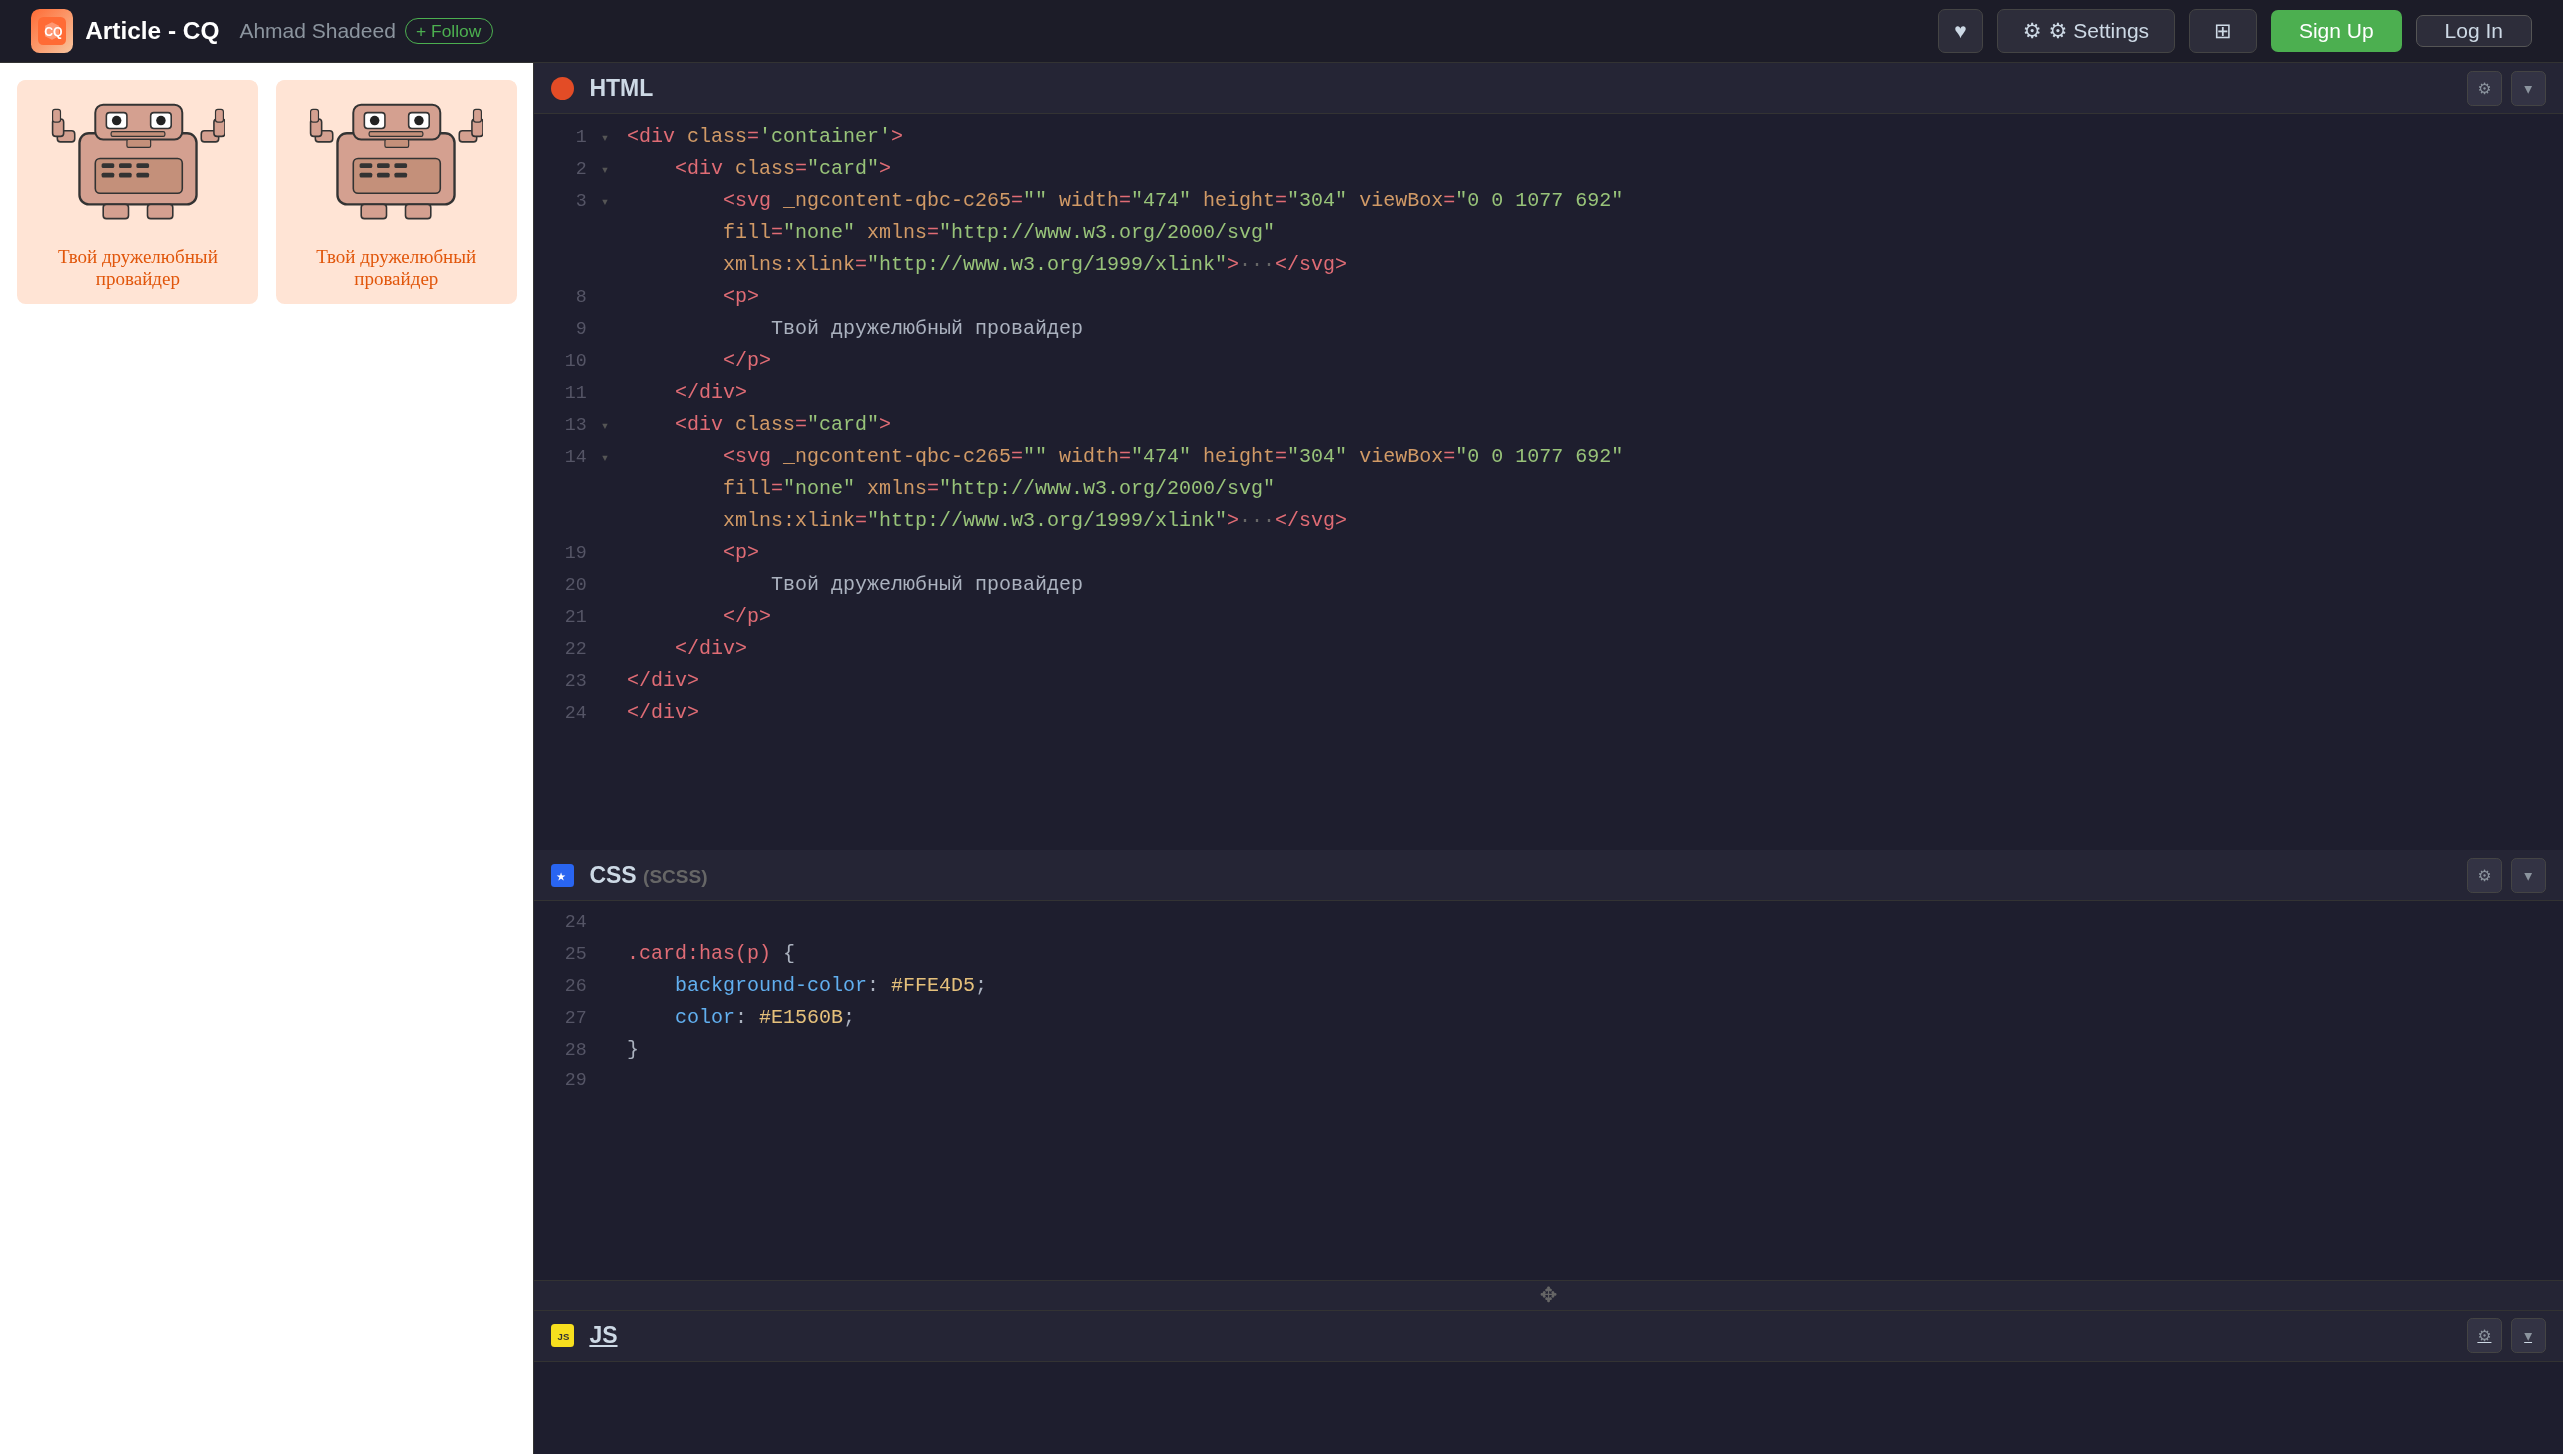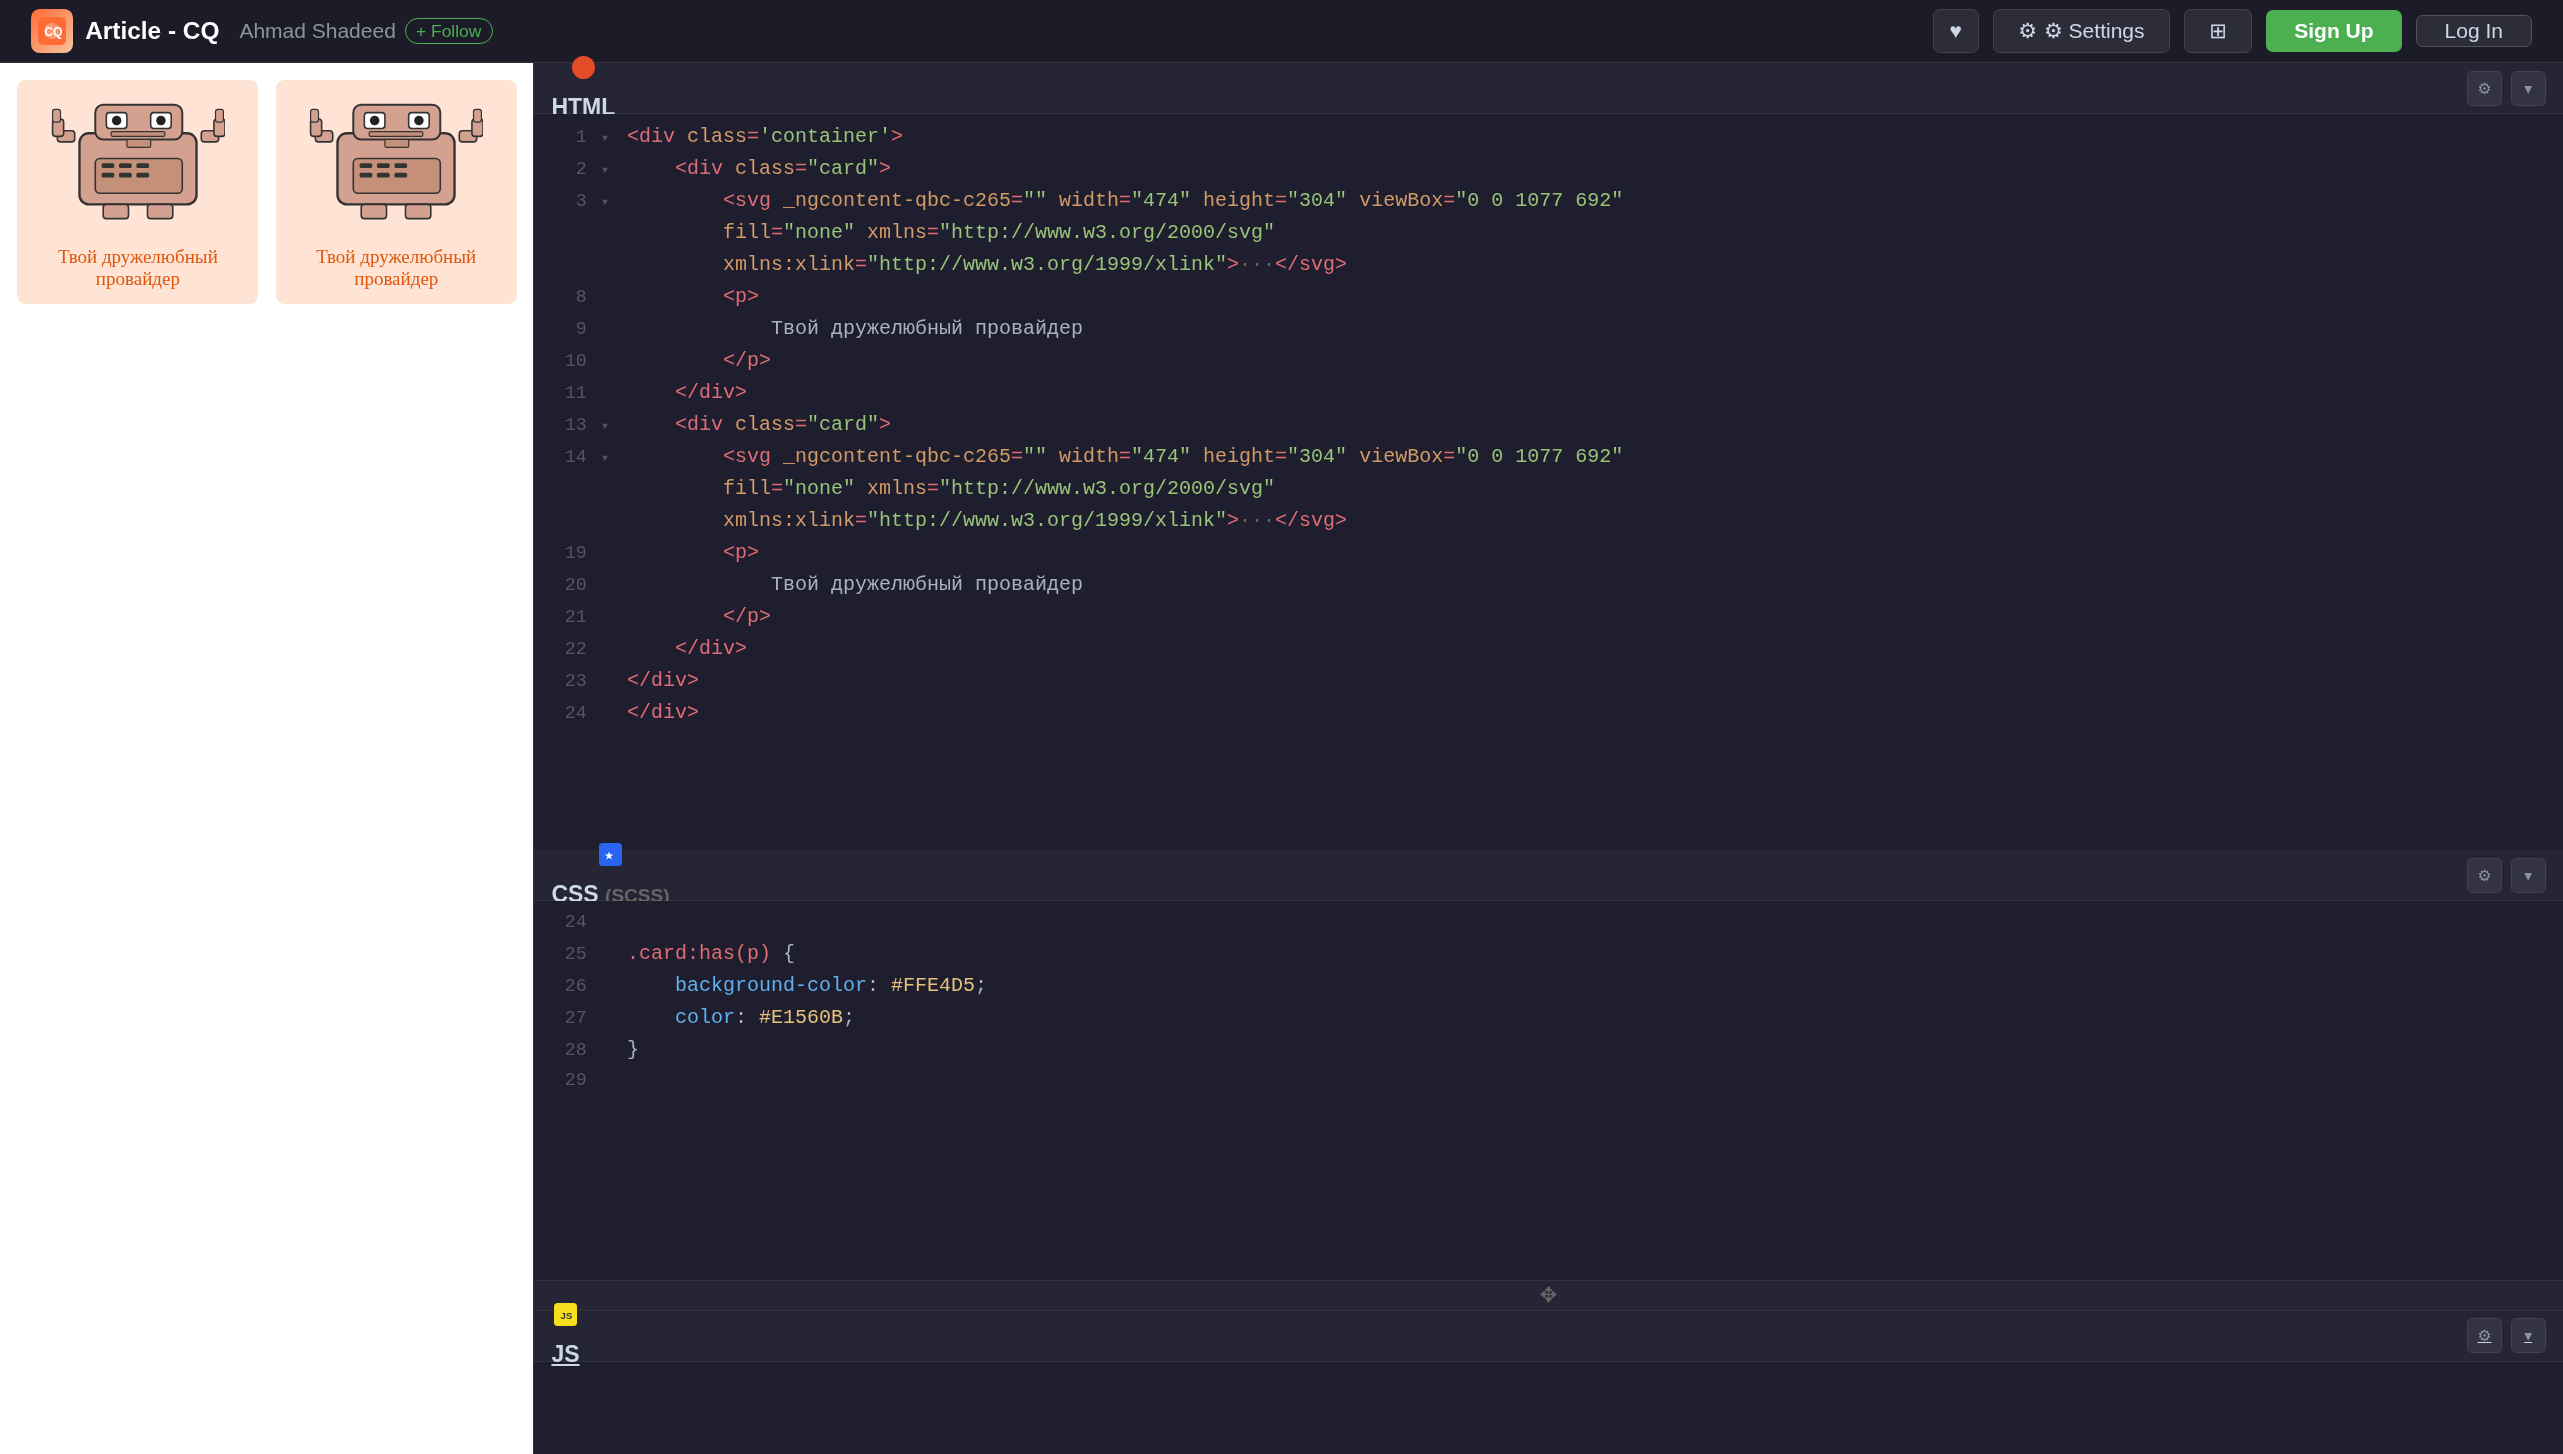--- a/index.html
+++ b/index.html
@@ -90,21 +90,21 @@
     .nav-btn.heart {
       padding: 8.7px 15.7px;
     }
     .signup-btn {
       background: #4caf50;
       border: none;
       color: white;
       padding: 8.7px 28px;
       border-radius: 7px;
       font-size: 21px;
-      font-weight: 700;
+      font-weight: 400;
       cursor: pointer;
     }
     .login-btn {
       background: #2d2d3a;
       border: 0.9px solid #555;
       color: #cdd9e5;
       padding: 3px 28px;
       border-radius: 7px;
       font-size: 21px;
       cursor: pointer;
@@ -176,21 +176,20 @@
       padding: 10.5px 17.4px;
       border-bottom: 0.9px solid #333;
       height: 51px;
     }
     .section-title {
       display: flex;
       align-items: center;
       gap: 15px;
       font-size: 23px;
       font-weight: 600;
-      flex-direction: column;
     }
     .html-dot {
       width: 23px;
       height: 23px;
       background: #e34c26;
       border-radius: 50%;
     }
     .css-dot {
       width: 23px;
       height: 23px;

